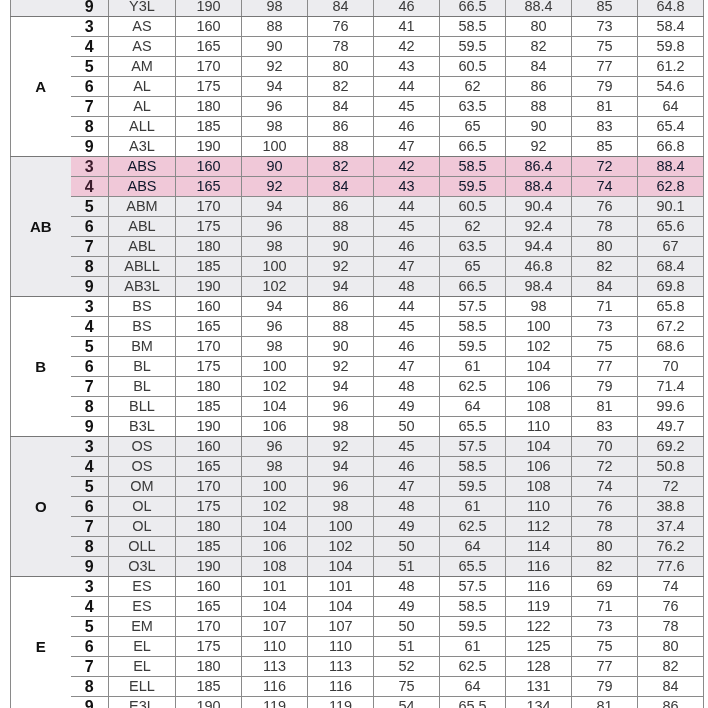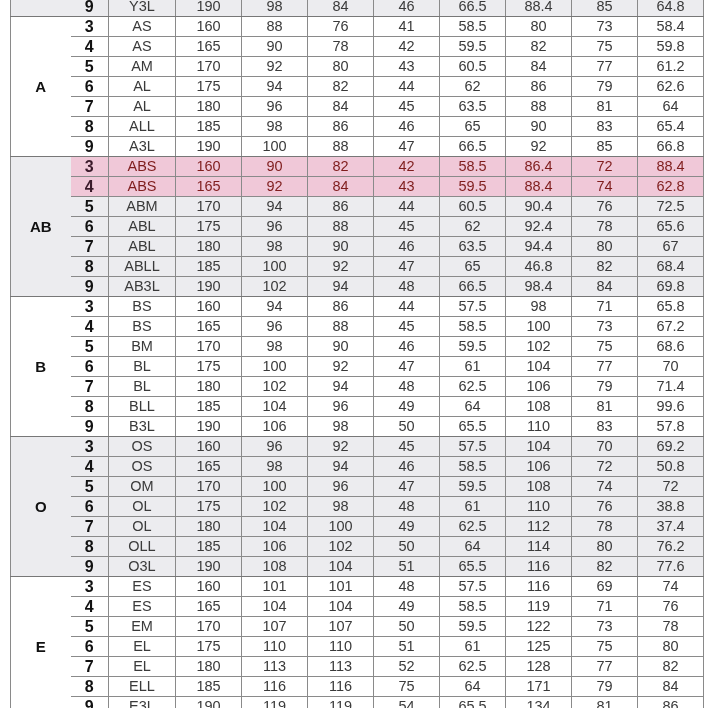--- a/index.html
+++ b/index.html
@@ -7,21 +7,21 @@
   .wrap { position:absolute; left:10px; top:-3px; width:689px; }
   table { border-collapse:collapse; width:689px; table-layout:fixed; }
   col.g { width:60px; } col.n { width:38px; } col.c { width:67px; } col.v { width:66px; }
   td { height:19px; padding:0; text-align:center; font-size:14.5px; color:#3a3a3a; border-bottom:1px solid #8a8a8a; border-left:1px solid #8a8a8a; line-height:19px; }
   td.grp { font-weight:bold; color:#111; font-size:15px; border-left:1px solid #8a8a8a; border-bottom:1.5px solid #777; }
   td.num { font-weight:bold; color:#111; font-size:16px; border-left:none; }
   td.last { border-right:1px solid #8a8a8a; }
   tbody.shade td { background:#ececef; }
   tbody.plain td { background:#ffffff; }
   tbody.grp-end tr:last-child td { border-bottom:1.5px solid #777; }
-  tr.hl td.hlc { background:#f0c8d8 !important; color:#7f1d1d; }
+  tr.hl td.hlc { background:#f0c8d8 !important; color:#0f172a; }
   tr.hl td.num.hlc { color:#3a1a2a; }
 </style>
 </head>
 <body>
 
 <div class="wrap">
   <table>
     <colgroup>
       <col class="g">
         <col class="n">
@@ -92,21 +92,21 @@
         <tr>
           <td class="num">6</td>
           <td class="">AL</td>
           <td class="">175</td>
           <td class="">94</td>
           <td class="">82</td>
           <td class="">44</td>
           <td class="">62</td>
           <td class="">86</td>
           <td class="">79</td>
-          <td class=" last">62.6</td>
+          <td class=" last">54.6</td>
         </tr>
         <tr>
           <td class="num">7</td>
           <td class="">AL</td>
           <td class="">180</td>
           <td class="">96</td>
           <td class="">84</td>
           <td class="">45</td>
           <td class="">63.5</td>
           <td class="">88</td>
@@ -167,21 +167,21 @@
         <tr>
           <td class="num">5</td>
           <td class="">ABM</td>
           <td class="">170</td>
           <td class="">94</td>
           <td class="">86</td>
           <td class="">44</td>
           <td class="">60.5</td>
           <td class="">90.4</td>
           <td class="">76</td>
-          <td class=" last">72.5</td>
+          <td class=" last">90.1</td>
         </tr>
         <tr>
           <td class="num">6</td>
           <td class="">ABL</td>
           <td class="">175</td>
           <td class="">96</td>
           <td class="">88</td>
           <td class="">45</td>
           <td class="">62</td>
           <td class="">92.4</td>
@@ -302,21 +302,21 @@
         <tr>
           <td class="num">9</td>
           <td class="">B3L</td>
           <td class="">190</td>
           <td class="">106</td>
           <td class="">98</td>
           <td class="">50</td>
           <td class="">65.5</td>
           <td class="">110</td>
           <td class="">83</td>
-          <td class=" last">57.8</td>
+          <td class=" last">49.7</td>
         </tr>
       </tbody>
       <tbody class="shade grp-end">
         <tr>
           <td class="grp" rowspan="7">O</td>
           <td class="num">3</td>
           <td class="">OS</td>
           <td class="">160</td>
           <td class="">96</td>
           <td class="">92</td>
@@ -462,21 +462,21 @@
           <td class=" last">82</td>
         </tr>
         <tr>
           <td class="num">8</td>
           <td class="">ELL</td>
           <td class="">185</td>
           <td class="">116</td>
           <td class="">116</td>
           <td class="">75</td>
           <td class="">64</td>
-          <td class="">171</td>
+          <td class="">131</td>
           <td class="">79</td>
           <td class=" last">84</td>
         </tr>
         <tr>
           <td class="num">9</td>
           <td class="">E3L</td>
           <td class="">190</td>
           <td class="">119</td>
           <td class="">119</td>
           <td class="">54</td>

